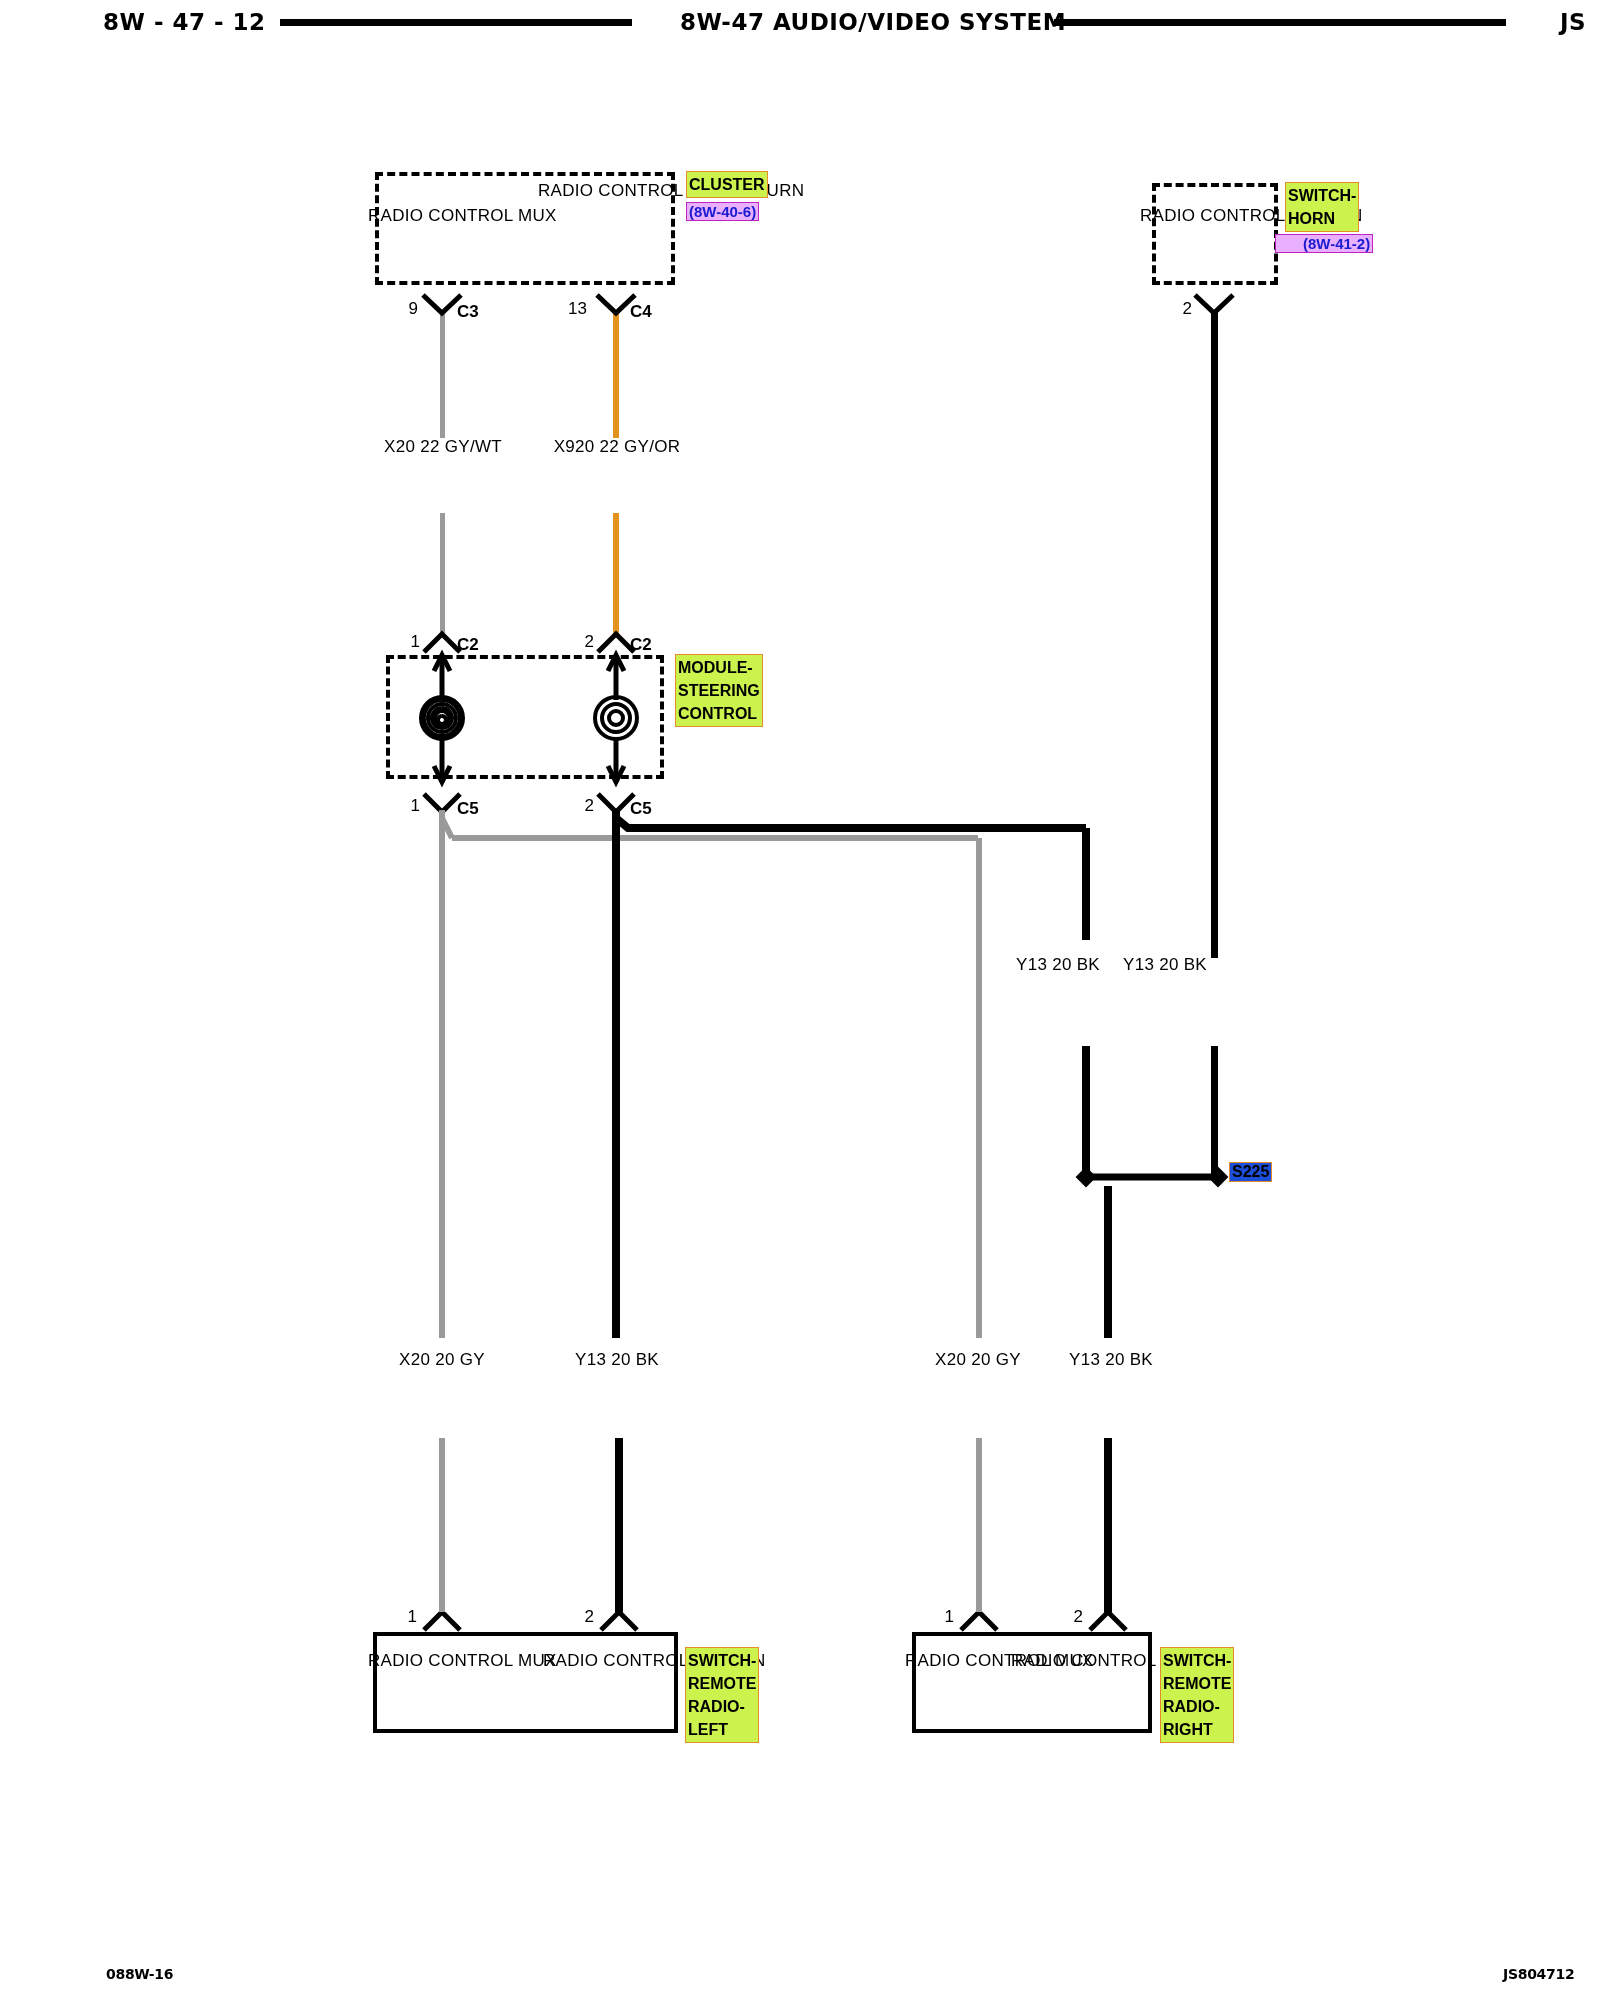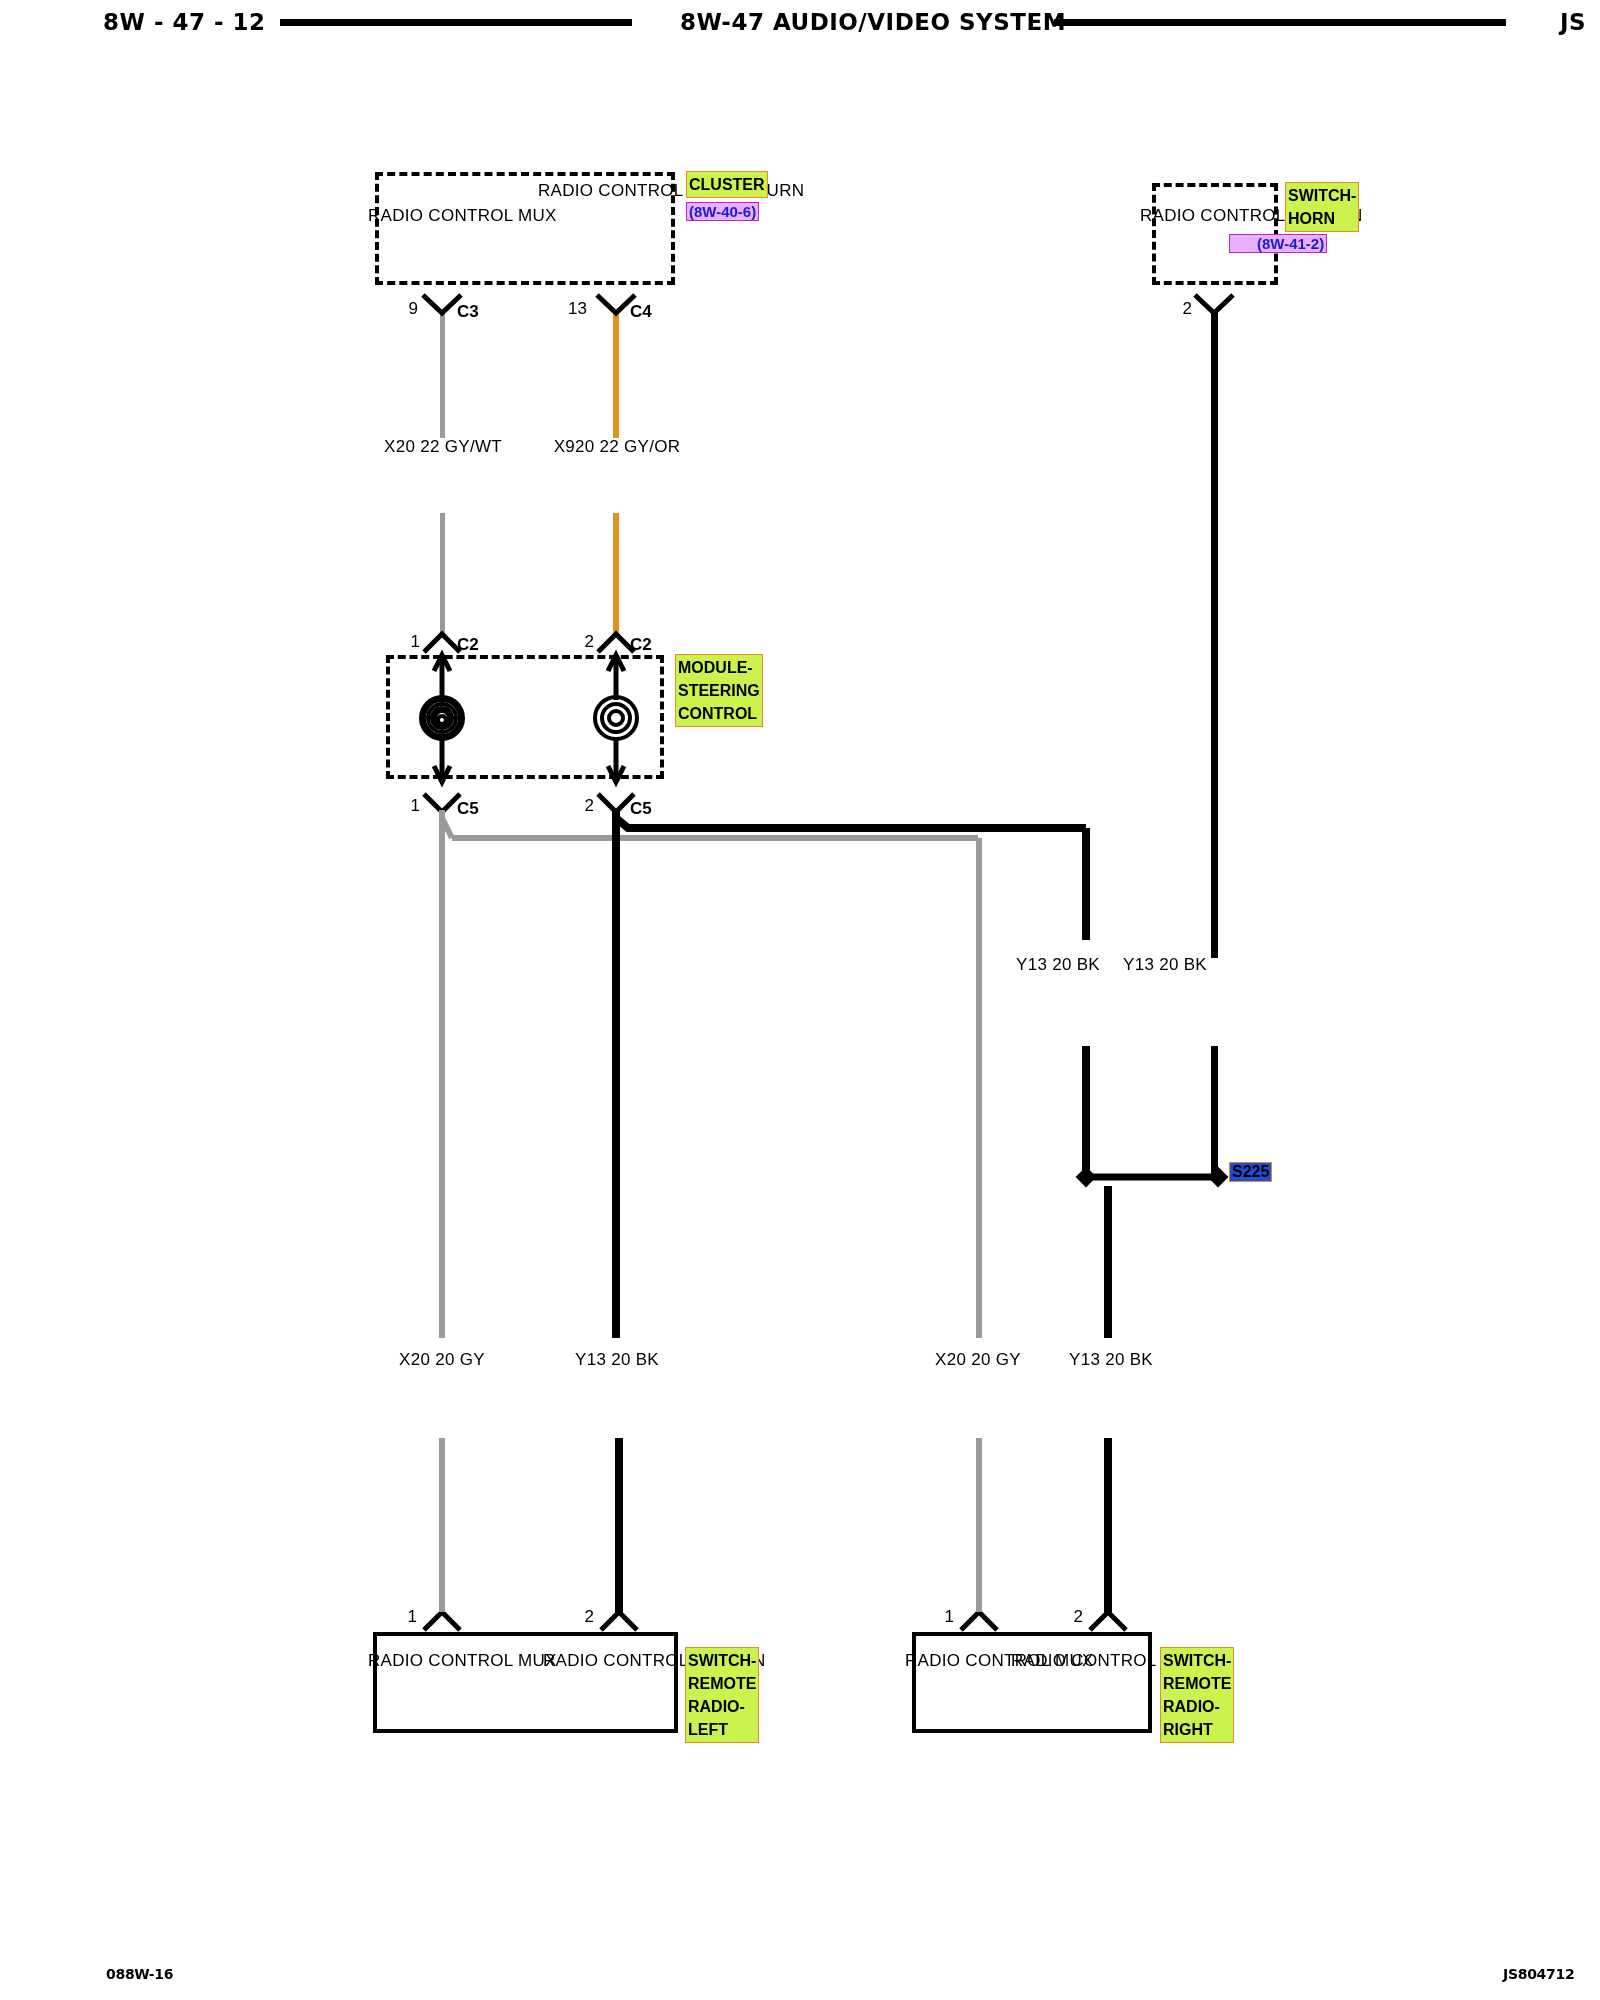--- a/index.html
+++ b/index.html
@@ -191,21 +191,21 @@
   <div class="conn-id" style="left:409px; top:302px;">C3</div>
   <div class="pin-num" style="left:513px; top:299px; width:26px;">13</div>
   <div class="conn-id" style="left:582px; top:302px;">C4</div>
 
   <div class="comp-box dashed" style="left:1104px; top:183px; width:126px; height:102px;"></div>
   <div class="comp-text" style="left:1092px; top:203px; width:150px;">RADIO
 CONTROL
 RETURN</div>
   <div class="name-label" style="left:1238px; top:183px;">SWITCH-
 HORN</div>
-  <div class="ref-label" style="left:1182px; top:235px;padding-left:27px;">(8W-41-2)</div>
+  <div class="ref-label" style="left:1228px; top:235px;padding-left:27px;">(8W-41-2)</div>
   <div class="pin-num" style="left:1122px; top:299px; width:22px;">2</div>
 
   <div class="wire-spec" style="left:320px; top:432px; width:150px;">X20
 22
 GY/WT</div>
 
   <div class="wire-spec" style="left:494px; top:432px; width:150px;">X920
 22
 GY/OR</div>
 

